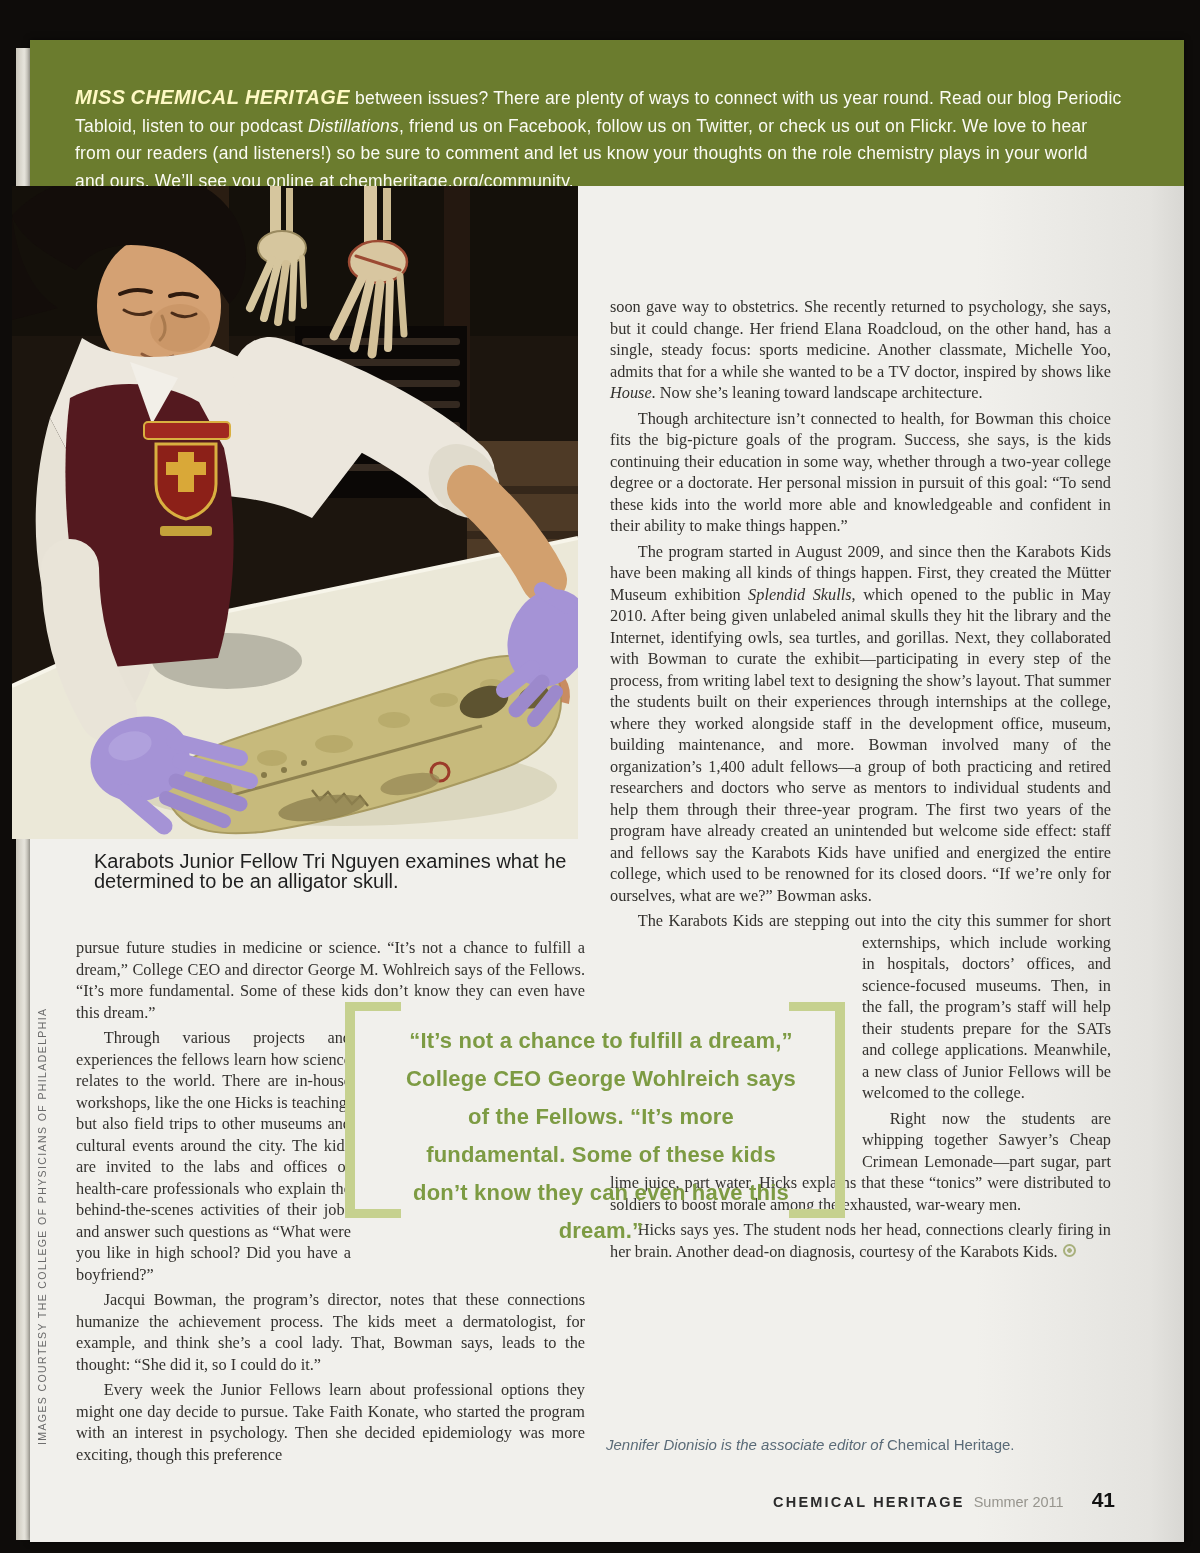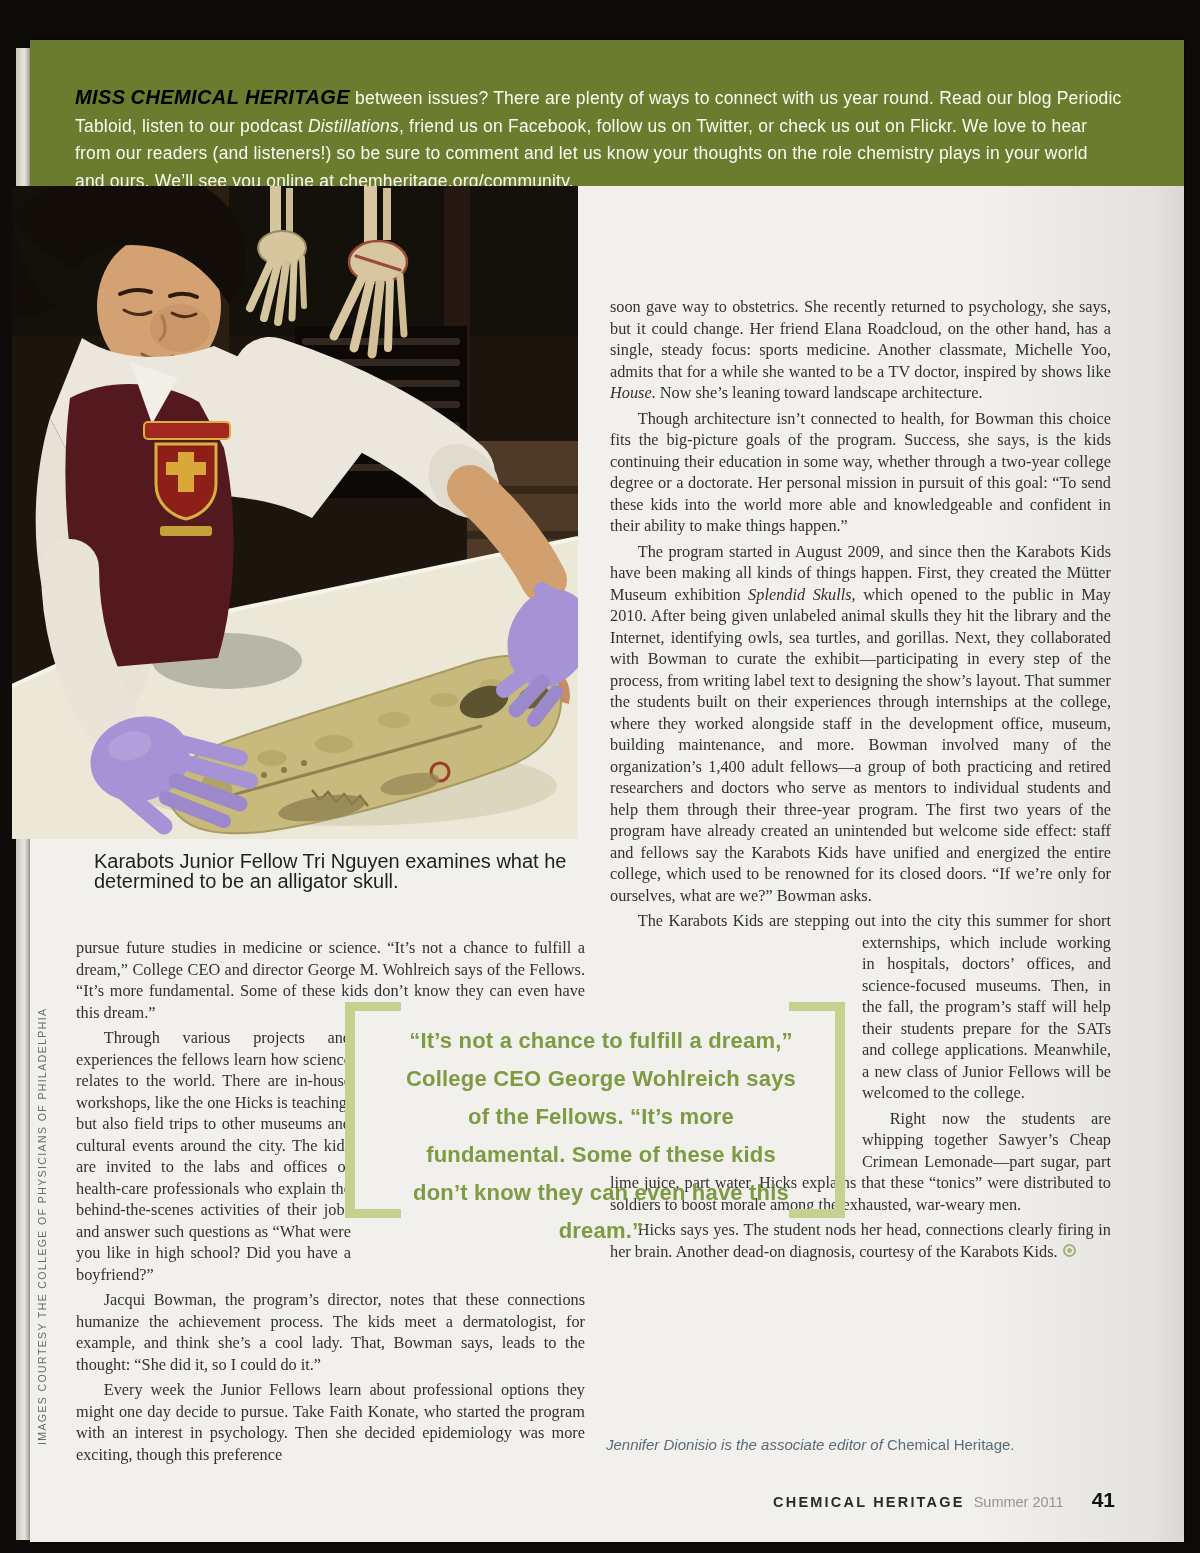--- a/index.html
+++ b/index.html
@@ -9,21 +9,21 @@
   #page-edge{position:absolute;left:16px;top:48px;width:14px;height:1492px;
     background:linear-gradient(90deg,#c9c5ba,#e9e7df 60%,#d4d1c6);border-right:1px solid #a8a498;}
   
   #page{position:absolute;left:30px;top:40px;width:1154px;height:1502px;
     background:linear-gradient(90deg,#f1f0ec 0%,#f1f0ec 82%,#e4e3df 97%,#d8d7d3 100%);
     box-shadow:0 0 6px rgba(0,0,0,.6);}
   
   #banner{position:absolute;left:0;top:0;width:100%;height:146px;background:#6b7c2e;
     box-sizing:border-box;padding:44px 62px 0 45px;color:#fbfbf4;
     font-size:17.5px;line-height:27.5px;letter-spacing:.2px;}
-  .brand{font-weight:bold;font-style:italic;color:#000000;font-size:20px;letter-spacing:.4px;}
+  .brand{font-weight:bold;font-style:italic;color:#fef9c3;font-size:20px;letter-spacing:.4px;}
   .podcast{font-style:italic;}
   
   #photo{position:absolute;left:-18px;top:146px;width:566px;height:653px;overflow:hidden;}
   
   #caption{position:absolute;left:64px;top:812px;width:484px;color:#1f1f1f;
     font-weight:normal;font-size:20px;line-height:19.5px;}
   
   .col{position:absolute;font-family:"Liberation Serif",serif;font-size:16.3px;
     line-height:21.5px;color:#33312e;text-align:justify;}
   #left-col{left:42px;top:893px;width:517px;}

